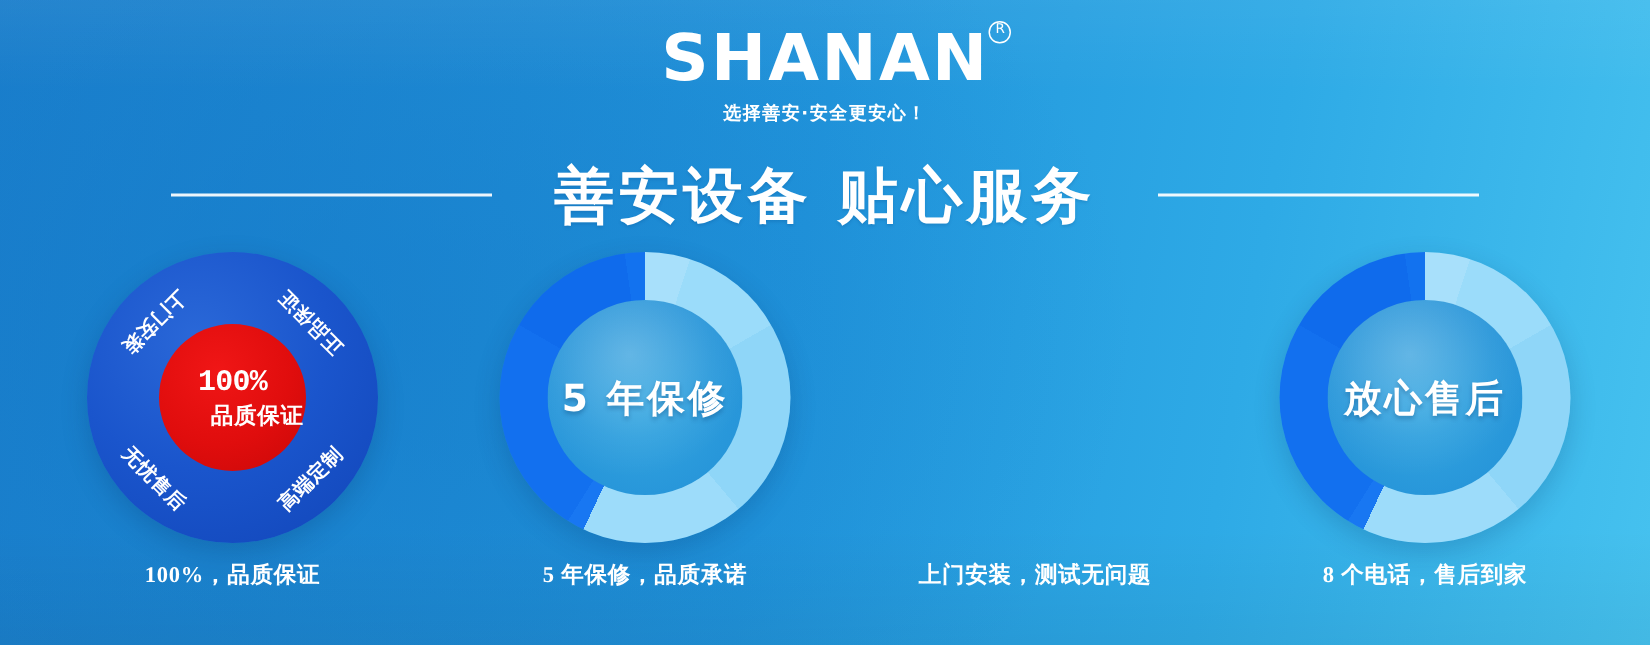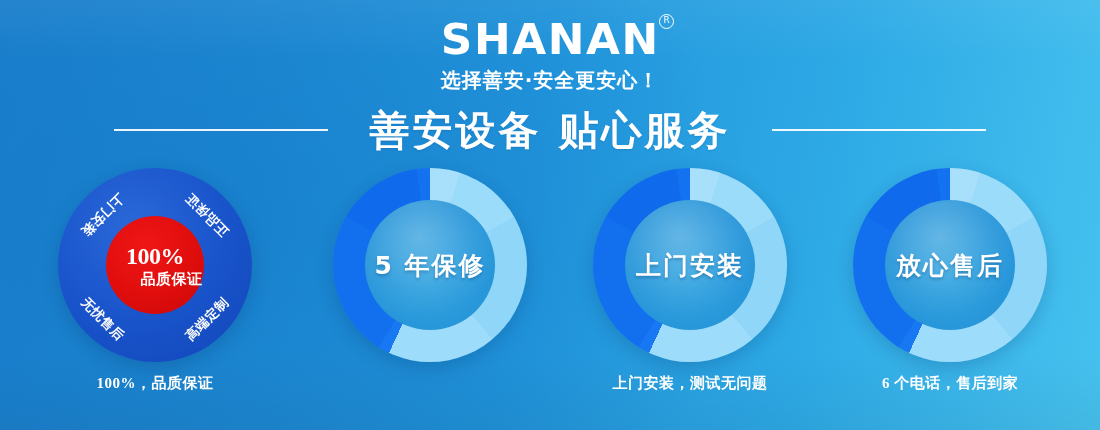--- a/index.html
+++ b/index.html
@@ -63,21 +63,21 @@
     border: 1.5px solid #ffffff;
     border-radius: 50%;
     color: #ffffff;
     font-size: 9px;
     line-height: 11px;
     text-align: center;
     font-family: "DejaVu Sans", sans-serif;
   }
   .logo-tag {
     margin-top: 6px;
-    font-size: 20px;
+    font-size: 12px;
     font-weight: 700;
     color: #ffffff;
     letter-spacing: 1px;
     font-family: "DejaVu Sans", sans-serif;
   }
 
   
   .headline-row {
     position: absolute;
     top: 100px;
@@ -146,23 +146,23 @@
     margin: -49px 0 0 -49px;
     border-radius: 50%;
     background: radial-gradient(circle at 40% 32%, #f01616 0%, #e00d0d 55%, #c90808 100%);
     display: flex;
     flex-direction: column;
     align-items: center;
     justify-content: center;
     color: #ffffff;
   }
   .disc-core .pct {
-    font-family: Liberation Serif, serif;
-    font-weight: 700;
-    font-size: 24px;
+    font-family: Liberation Mono, monospace;
+    font-weight: 700;
+    font-size: 20px;
     line-height: 1;
     letter-spacing: -0.5px;
   }
   .disc-core .sub {
     font-family: "DejaVu Sans", sans-serif;
     font-weight: 700;
     font-size: 15px;
     line-height: 1;
     margin-top: 4px;
     letter-spacing: 0.5px;
@@ -294,39 +294,32 @@
 
     <div class="badge b1">
       <div class="ring-outer">
         <div class="ring-inner">
           <div class="ring-line">5 年</div>
           <div class="ring-line">保修</div>
         </div>
       </div>
     </div>
 
-    <div class="badge b2">
-      <div class="ring-outer">
-        <div class="ring-inner">
-          <div class="ring-line">上门</div>
-          <div class="ring-line">安装</div>
-        </div>
-      </div>
-    </div>
 
     <div class="badge b3">
       <div class="ring-outer">
         <div class="ring-inner">
           <div class="ring-line">放心</div>
           <div class="ring-line">售后</div>
         </div>
       </div>
     </div>
 
   </div>
 
   <div class="captions">
     <div class="caption c0">100%，品质保证</div>
+    <div class="caption c1">5 年保修，品质承诺</div>
     <div class="caption c2">上门安装，测试无问题</div>
-    <div class="caption c3">6 个电话，售后到家</div>
+    <div class="caption c3">8 个电话，售后到家</div>
   </div>
 
 </div>
 
 </body></html>

